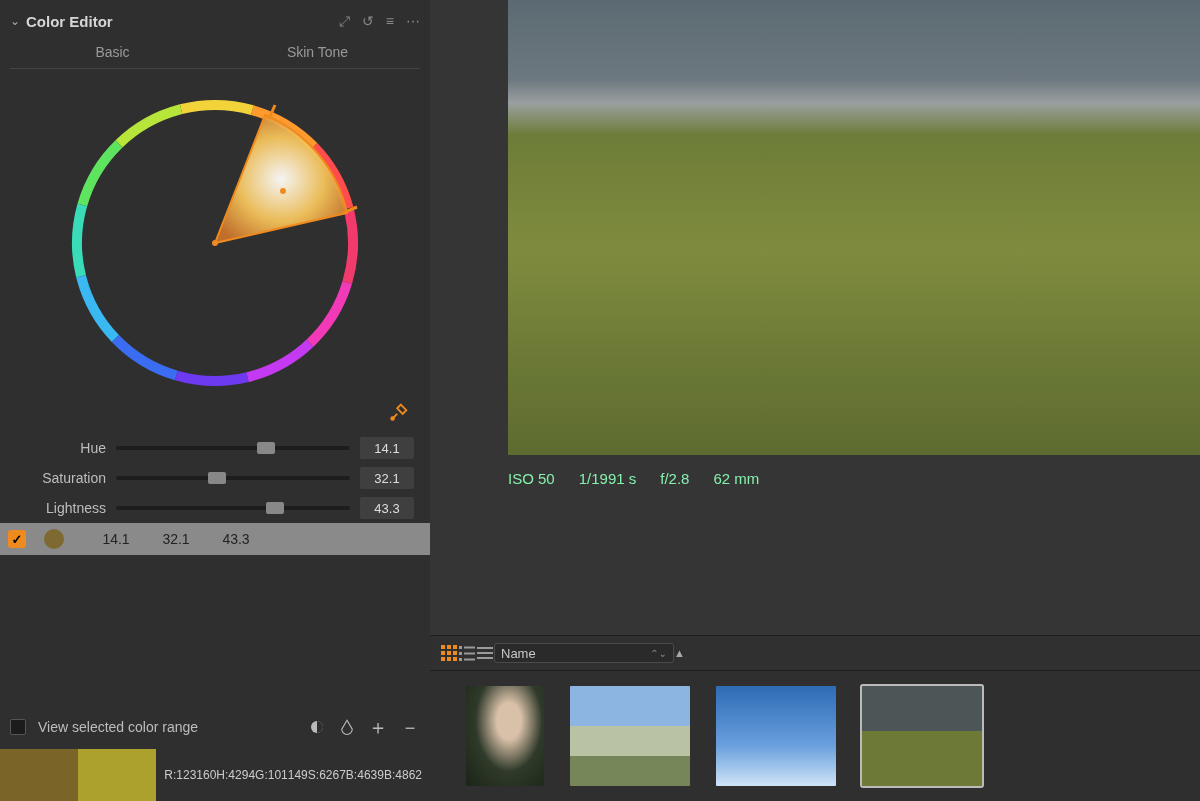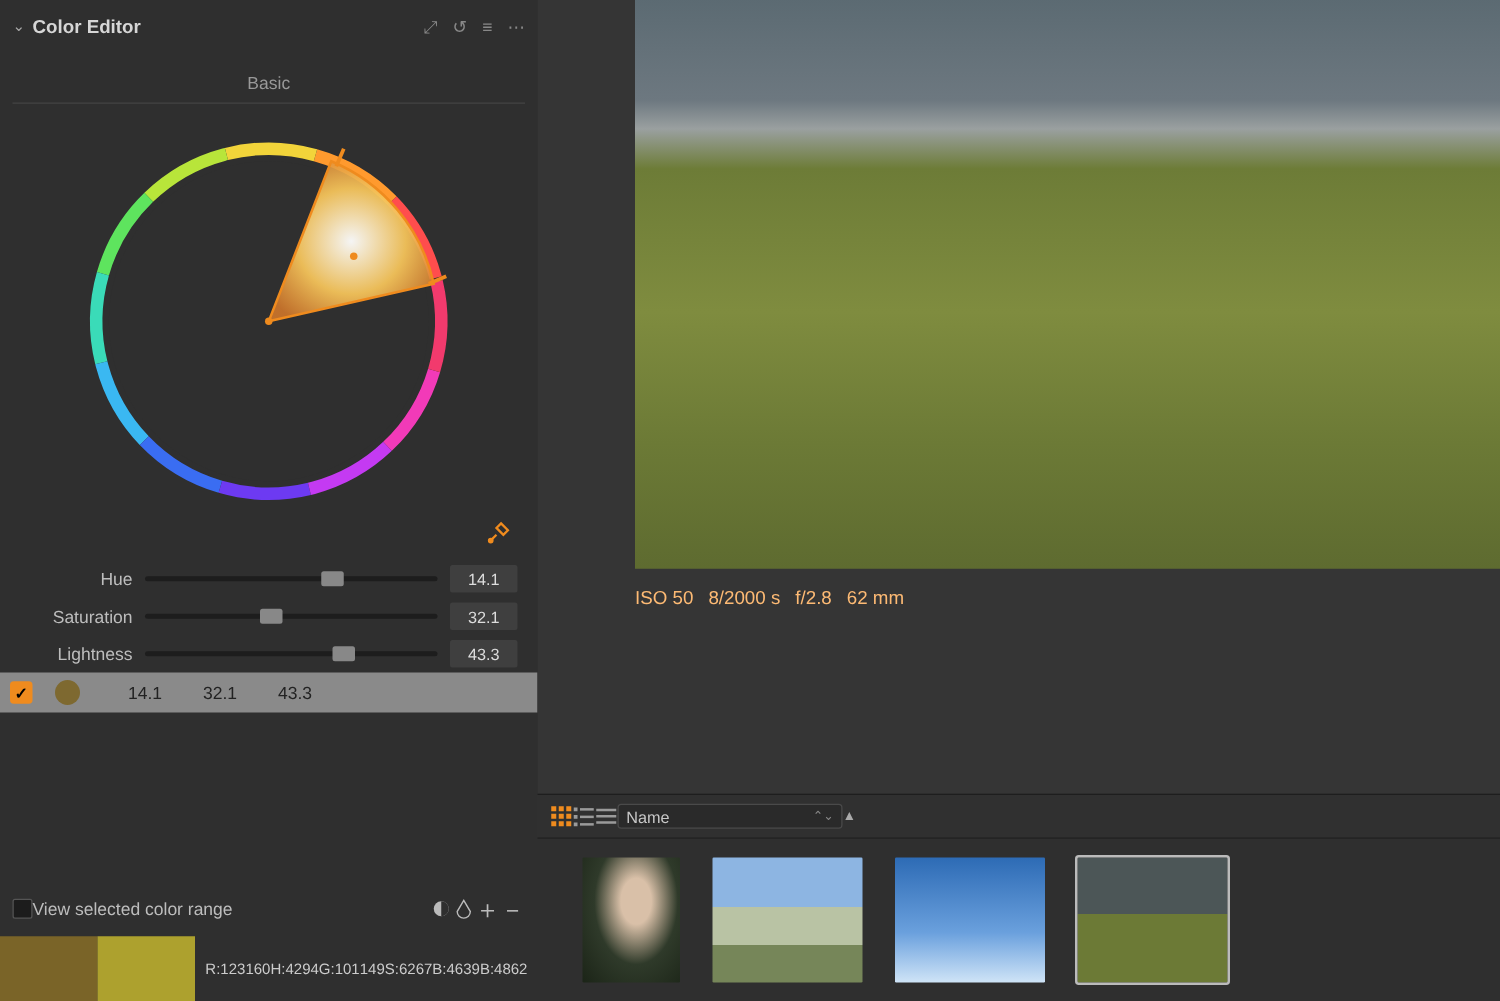--- a/index.html
+++ b/index.html
@@ -13,21 +13,21 @@
     display: flex; flex-direction: column;
     padding: 6px 10px 0 10px;
   }
 
   .panel-header { display: flex; align-items: center; height: 30px; }
   .panel-header .chev { width: 16px; color: #aaa; font-size: 12px; }
   .panel-header .title { flex: 1; font-size: 15px; color: #d6d6d6; font-weight: 700; }
   .panel-header .hicons { display: flex; gap: 12px; color: #888; }
   .panel-header .hicons span { cursor: pointer; font-size: 14px; }
 
-  .tabs { display: flex; margin-top: 16px; border-bottom: 1px solid #444; }
+  .tabs { display: flex; margin-top: 2px; border-bottom: 1px solid #444; }
   .tab {
     flex: 1; text-align: center; font-size: 14px; padding: 6px 0 8px 0;
     color: #999; cursor: pointer; position: relative;
   }
   .tab.active { color: #ef8b1e; }
   .tab.active::after {
     content: ""; position: absolute; left: 20%; right: 20%; bottom: -1px;
     height: 2px; background: #ef8b1e;
   }
 
@@ -69,21 +69,21 @@
     margin-right: 18px;
   }
   .delta-row .sw {
     width: 20px; height: 20px; border-radius: 50%; background: #7e6930; margin-right: 22px;
   }
   .delta-row .col { width: 60px; text-align: center; }
 
   .panel-spacer { flex: 1; }
 
   .footer-opts {
-    display: flex; align-items: center; height: 36px; font-size: 14px;
+    display: flex; align-items: center; gap: 12px; height: 36px; font-size: 14px;
   }
   .footer-opts .cb {
     width: 16px; height: 16px; background: #1c1c1c; border: 1px solid #555; border-radius: 2px;
   }
   .footer-opts .txt { flex: 1; color: #bdbdbd; }
   .footer-opts .ficon { color:#bbb; cursor:pointer; display:flex; align-items:center; }
   .footer-opts .ficon svg { width:18px; height:18px; }
 
   .swatch-row {
     display: flex; height: 52px; margin: 4px -10px 0 -10px;
@@ -99,22 +99,22 @@
   
   .right { flex: 1; background: #353535; display:flex; flex-direction:column; }
   .viewer { flex: 1; position: relative; overflow:hidden; }
   .img-frame {
     position:absolute; left: 78px; top: -2px; right: 0; bottom: 180px;
     background: linear-gradient(to bottom,
       #5b6a72 0%, #6d7880 18%, #9aa0a0 23%,
       #6d7c37 30%, #7f8c3f 55%, #6c7a36 78%, #5e6b30 100%);
   }
   .img-meta {
-    position:absolute; left: 78px; bottom: 148px; font-size: 15px; color: #fdba74;
-    display:flex; gap: 12px;
+    position:absolute; left: 78px; bottom: 148px; font-size: 15px; color: #86efac;
+    display:flex; gap: 24px;
   }
 
   .browser-bar {
     height: 36px; background: #303030; border-top:1px solid #1e1e1e; border-bottom:1px solid #1e1e1e;
     display:flex; align-items:center; padding: 0 10px; gap: 0;
   }
   .vbtn { cursor:pointer; display:flex; }
   .vbtn svg { width:18px; height:18px; }
   .sort-dd {
     width: 180px; height: 20px; background: #2a2a2a; border:1px solid #4a4a4a; border-radius:3px;
@@ -150,20 +150,21 @@
       <div class="hicons">
         <span>⤢</span>
         <span>↺</span>
         <span>≡</span>
         <span>⋯</span>
       </div>
     </div>
 
     <div class="tabs">
       <div class="tab">Basic</div>
+      <div class="tab">Skin Tone</div>
     </div>
 
     <div class="wheel-wrap">
       <svg width="300" height="300" viewBox="0 0 300 300">
         <defs>
           <radialGradient id="wedge" cx="50%" cy="50%" r="60%">
             <stop offset="0%" stop-color="#ffffff"></stop>
             <stop offset="55%" stop-color="#f4c35a"></stop>
             <stop offset="100%" stop-color="#d87a2a" stop-opacity="0.9"></stop>
           </radialGradient>
@@ -267,21 +268,21 @@
 <span>B:</span>  <span>46</span>  <span>39</span>   <span>B:</span>  <span>48</span>  <span>62</span></div>
     </div>
 
   </div>
 
   <div class="right">
     <div class="viewer">
       <div class="img-frame"></div>
       <div class="img-meta">
         <span>ISO 50</span>
-        <span>8/2000 s</span>
+        <span>1/1991 s</span>
         <span>f/2.8</span>
         <span>62 mm</span>
       </div>
     </div>
 
     <div class="browser-bar">
       <span class="vbtn">
         <svg viewBox="0 0 18 18" fill="#ef8b1e">
             <rect x="1" y="1" width="4" height="4"></rect>
             <rect x="7" y="1" width="4" height="4"></rect>

